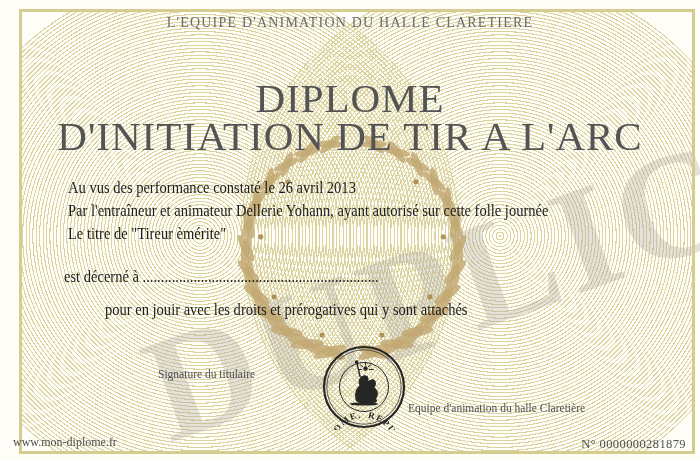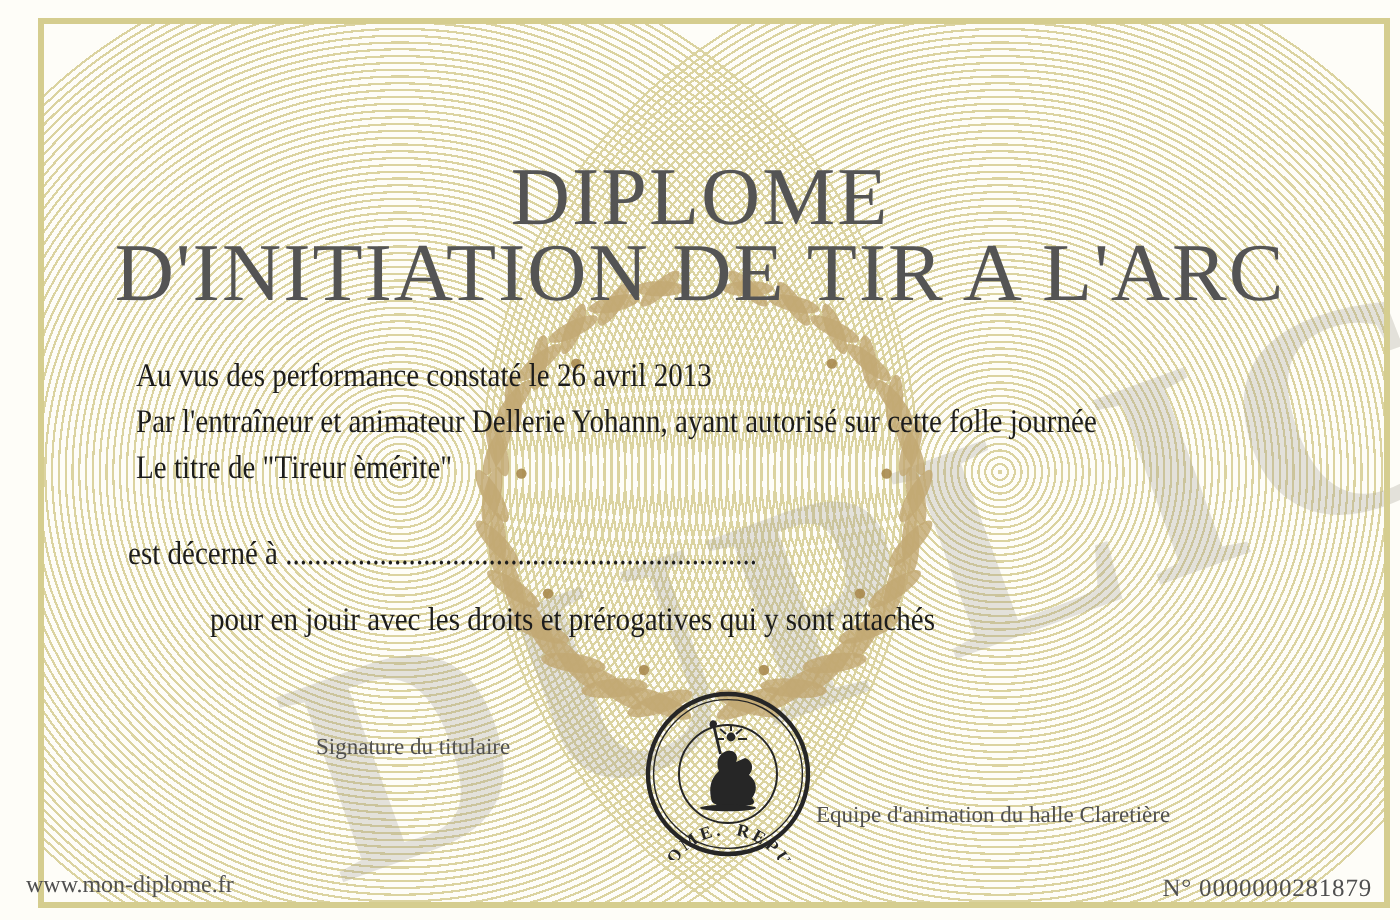--- a/index.html
+++ b/index.html
@@ -131,20 +131,21 @@
         <circle class="berry" cx="195.9" cy="66.8" r="2.6"></circle>
         <ellipse cx="176.8" cy="36.9" rx="3.92" ry="13.15" transform="rotate(-215 176.8 36.9)"></ellipse>
         <ellipse cx="176.8" cy="36.9" rx="3.92" ry="13.15" transform="rotate(-257 176.8 36.9)"></ellipse>
         <ellipse cx="154.0" cy="29.3" rx="3.84" ry="12.80" transform="rotate(-228 154.0 29.3)"></ellipse>
         <ellipse cx="154.0" cy="29.3" rx="3.84" ry="12.80" transform="rotate(-270 154.0 29.3)"></ellipse>
       </g>
   </svg>
 
   <div class="frame"></div>
 
+  <div class="txt header">L'EQUIPE D'ANIMATION DU HALLE CLARETIERE</div>
 
   <div class="txt title1">DIPLOME</div>
   <div class="txt title2">D'INITIATION DE TIR A L'ARC</div>
 
   <div class="txt stmt b1">Au vus des performance constaté le 26 avril 2013</div>
   <div class="txt stmt b2">Par l'entraîneur et animateur Dellerie Yohann, ayant autorisé sur cette folle journée</div>
   <div class="txt stmt b3">Le titre de "Tireur èmérite"</div>
 
   <div class="txt award">est décerné à .................................................................</div>
 

